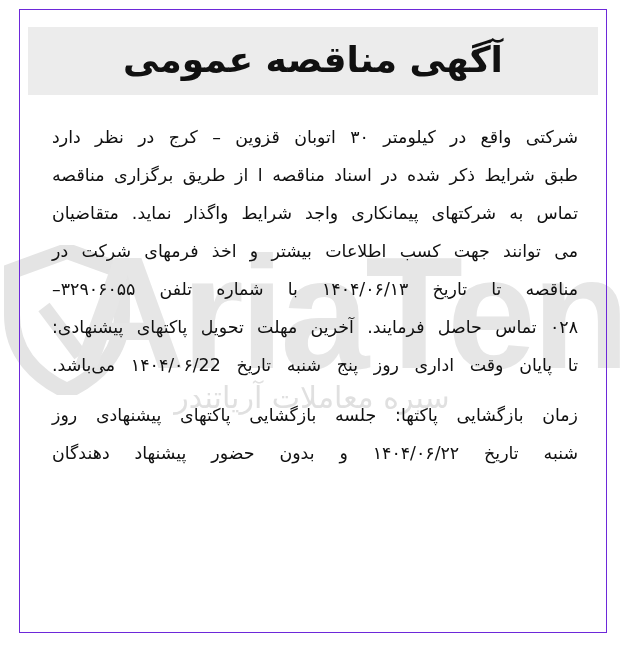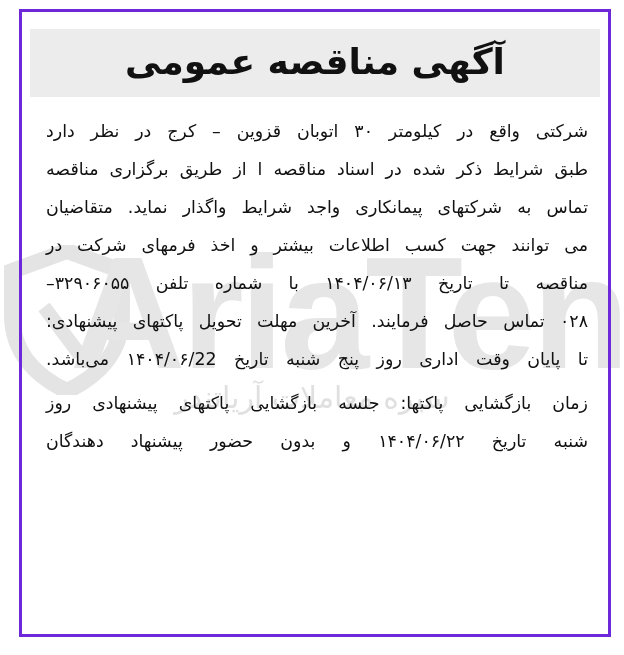--- a/index.html
+++ b/index.html
@@ -13,21 +13,21 @@
       position: relative;
       overflow: hidden;
       font-family: "DejaVu Sans", sans-serif;
     }
     .frame {
       position: absolute;
       left: 19px;
       top: 9px;
       width: 586px;
       height: 622px;
-      border: 3px solid #6d28d9;
+      border: 1px solid #6d28d9;
       box-sizing: content-box;
       background: transparent;
     }
     .header-band {
       position: absolute;
       left: 8px;
       top: 17px;
       width: 570px;
       height: 68px;
       background: #ececec;
@@ -91,21 +91,21 @@
       direction: rtl;
       text-align: justify;
       text-align-last: right;
       font-family: "DejaVu Sans", sans-serif;
       font-size: 17.4px;
       line-height: 38px;
       color: #111111;
       z-index: 1;
     }
     .para {
-      margin: 4px;
+      margin: 12px;
       padding: 0;
     }
     .para + .para {
       margin-top: 6px;
     }
     .line {
       display: block;
       white-space: nowrap;
       text-align-last: justify;
     }

